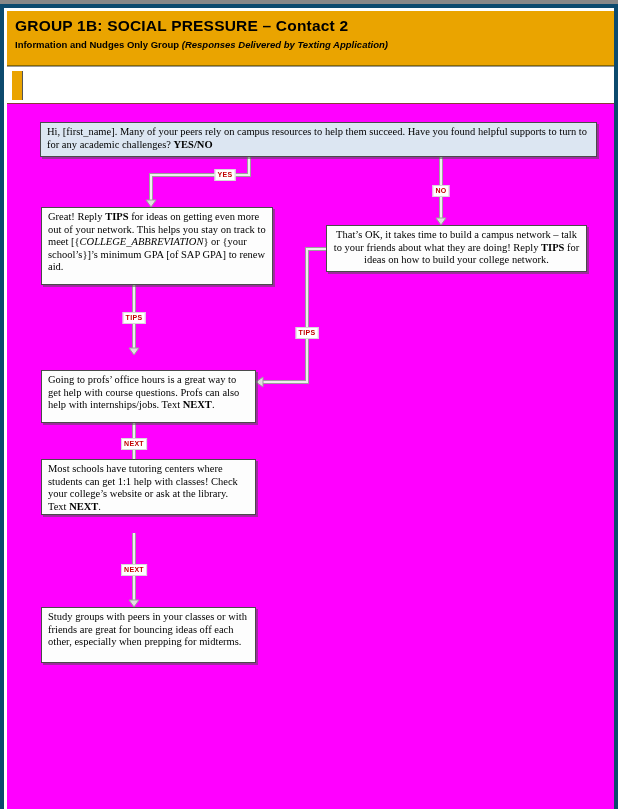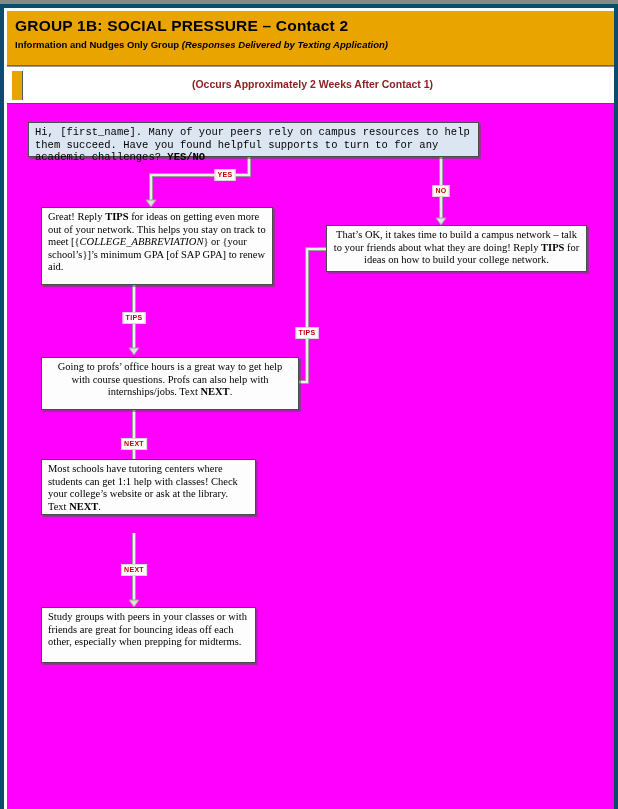--- a/index.html
+++ b/index.html
@@ -60,21 +60,20 @@
 
 <div class="page">
 
   <div class="hdr">
     <div class="hdr-title">GROUP 1B: SOCIAL PRESSURE – Contact 2</div>
     <div class="hdr-sub"><span>Information and Nudges Only Group </span><span class="it">(Responses Delivered by Texting Application)</span></div>
   </div>
 
   <div class="band">
     <div class="band-tab"></div>
-    <div class="band-text">(Occurs Approximately 2 Weeks After Contact 1)</div>
   </div>
 
   <div class="canvas"></div>
 
   <svg class="wires" viewBox="0 0 618 809">
     <g>
       <path d="M245,149 V167 H147 V192" fill="none" stroke="#9e9e9e" stroke-width="4"></path>
       <path d="M245,149 V167 H147 V192" fill="none" stroke="#eeeeee" stroke-width="2"></path>
       <polygon points="142,192 152,192 147,199" fill="#e0e0e0" stroke="#9e9e9e" stroke-width="1"></polygon>
     </g>
@@ -98,27 +97,27 @@
       <path d="M130,400 V462" fill="none" stroke="#eeeeee" stroke-width="2"></path>
       <polygon points="125,462 135,462 130,469" fill="#e0e0e0" stroke="#9e9e9e" stroke-width="1"></polygon>
     </g>
     <g>
       <path d="M130,525 V592" fill="none" stroke="#9e9e9e" stroke-width="4"></path>
       <path d="M130,525 V592" fill="none" stroke="#eeeeee" stroke-width="2"></path>
       <polygon points="125,592 135,592 130,599" fill="#e0e0e0" stroke="#9e9e9e" stroke-width="1"></polygon>
     </g>
   </svg>
 
-  <div class="node intro" style="left:24px;top:114px;width:451px;height:35px;font-family:Liberation Mono, monospace;"><span>Hi, [first_name]. Many of your peers rely on campus resources to help them succeed. Have you found helpful supports to turn to for any academic challenges? </span><b>YES/NO</b></div>
+  <div class="node intro" style="left:36px;top:114px;width:557px;height:35px;"><span>Hi, [first_name]. Many of your peers rely on campus resources to help them succeed. Have you found helpful supports to turn to for any academic challenges? </span><b>YES/NO</b></div>
 
   <div class="node" style="left:37px;top:199px;width:232px;height:78px;"><span>Great! Reply </span><b>TIPS</b><span> for ideas on getting even more out of your network. This helps you stay on track to meet [{</span><span class="it">COLLEGE_ABBREVIATION</span><span>} or {your school’s}]’s minimum GPA [of SAP GPA] to renew aid.</span></div>
 
   <div class="node" style="left:322px;top:217px;width:261px;height:47px;text-align:center;"><span>That’s OK, it takes time to build a campus network – talk to your friends about what they are doing! Reply </span><b>TIPS</b><span> for ideas on how to build your college network.</span></div>
 
-  <div class="node" style="left:37px;top:349px;width:258px;height:53px;text-align:center;"><span>Going to profs’ office hours is a great way to get help with course questions. Profs can also help with internships/jobs. Text </span><b>NEXT</b><span>.</span></div>
+  <div class="node" style="left:37px;top:362px;width:215px;height:53px;"><span>Going to profs’ office hours is a great way to get help with course questions. Profs can also help with internships/jobs. Text </span><b>NEXT</b><span>.</span></div>
 
   <div class="node" style="left:37px;top:451px;width:215px;height:56px;"><span>Most schools have tutoring centers where students can get 1:1 help with classes! Check your college’s website or ask at the library. Text </span><b>NEXT</b><span>.</span></div>
 
   <div class="node" style="left:37px;top:599px;width:215px;height:56px;"><span>Study groups with peers in your classes or with friends are great for bouncing ideas off each other, especially when prepping for midterms.</span></div>
 
   <div class="lbl" style="left:221px;top:161px;">YES</div>
   <div class="lbl" style="left:437px;top:177px;">NO</div>
   <div class="lbl" style="left:130px;top:304px;">TIPS</div>
   <div class="lbl" style="left:303px;top:319px;">TIPS</div>
   <div class="lbl" style="left:130px;top:430px;">NEXT</div>

